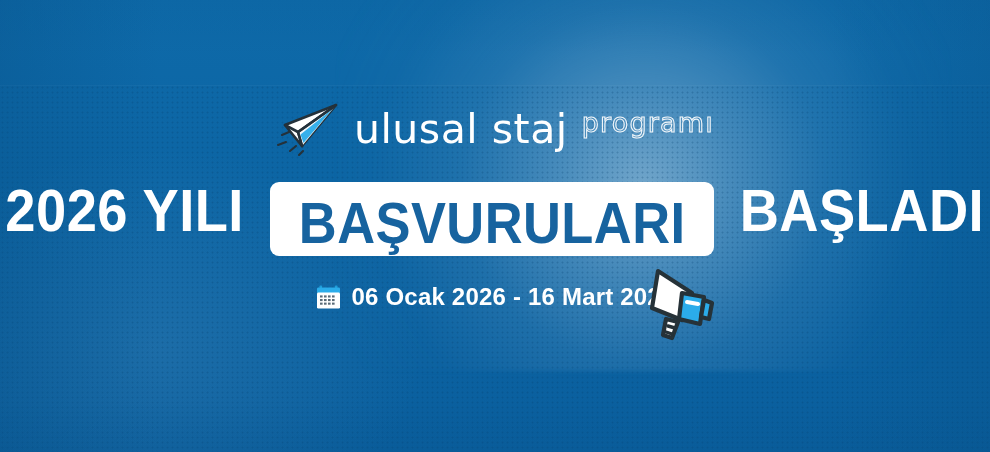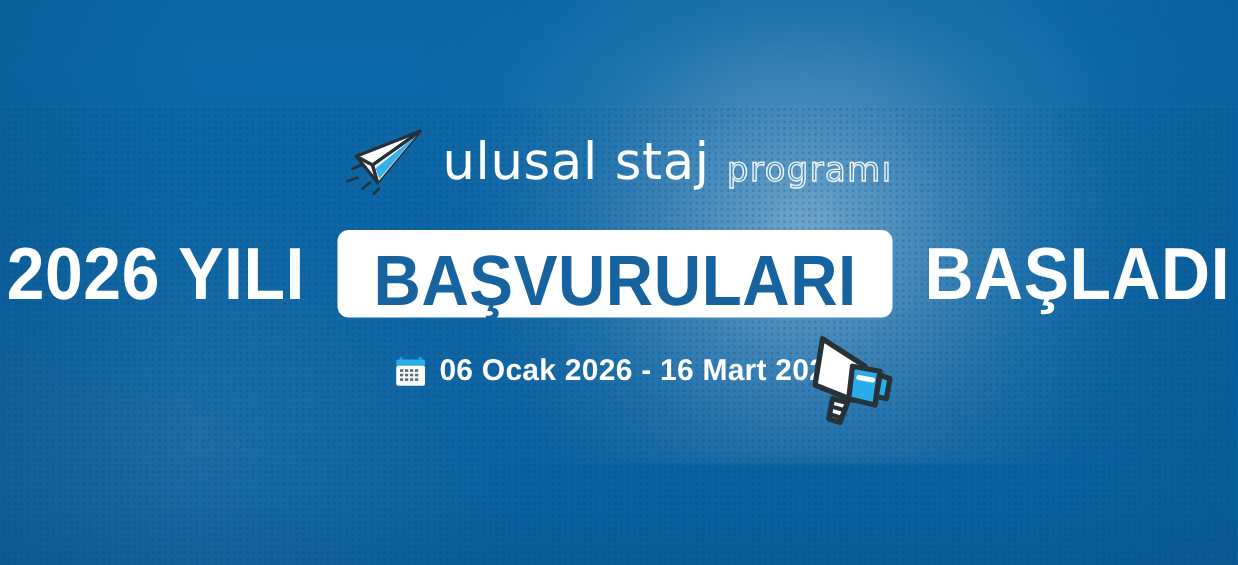--- a/index.html
+++ b/index.html
@@ -110,21 +110,21 @@
   .plane-icon {
     width: 66px;
     height: 58px;
     flex: 0 0 auto;
     display: block;
     margin-top: 2px;
   }
 
   .wordmark {
     display: flex;
-    align-items: flex-end;
+    align-items: flex-start;
     gap: 14px;
     white-space: nowrap;
   }
 
   .wm-bold {
     font-family: "DejaVu Sans", sans-serif;
     font-size: 41px;
     font-weight: 400;
     letter-spacing: 0.5px;
     color: #ffffff;
@@ -143,21 +143,20 @@
   }
 
   
   .headline {
     position: absolute;
     top: 182px;
     left: 0;
     width: 990px;
     height: 74px;
     display: flex;
-    align-items: center;
     justify-content: center;
     gap: 0;
     white-space: nowrap;
   }
 
   .hl-word {
     font-family: "Liberation Sans", sans-serif;
     font-size: 59px;
     font-weight: 700;
     color: #ffffff;

